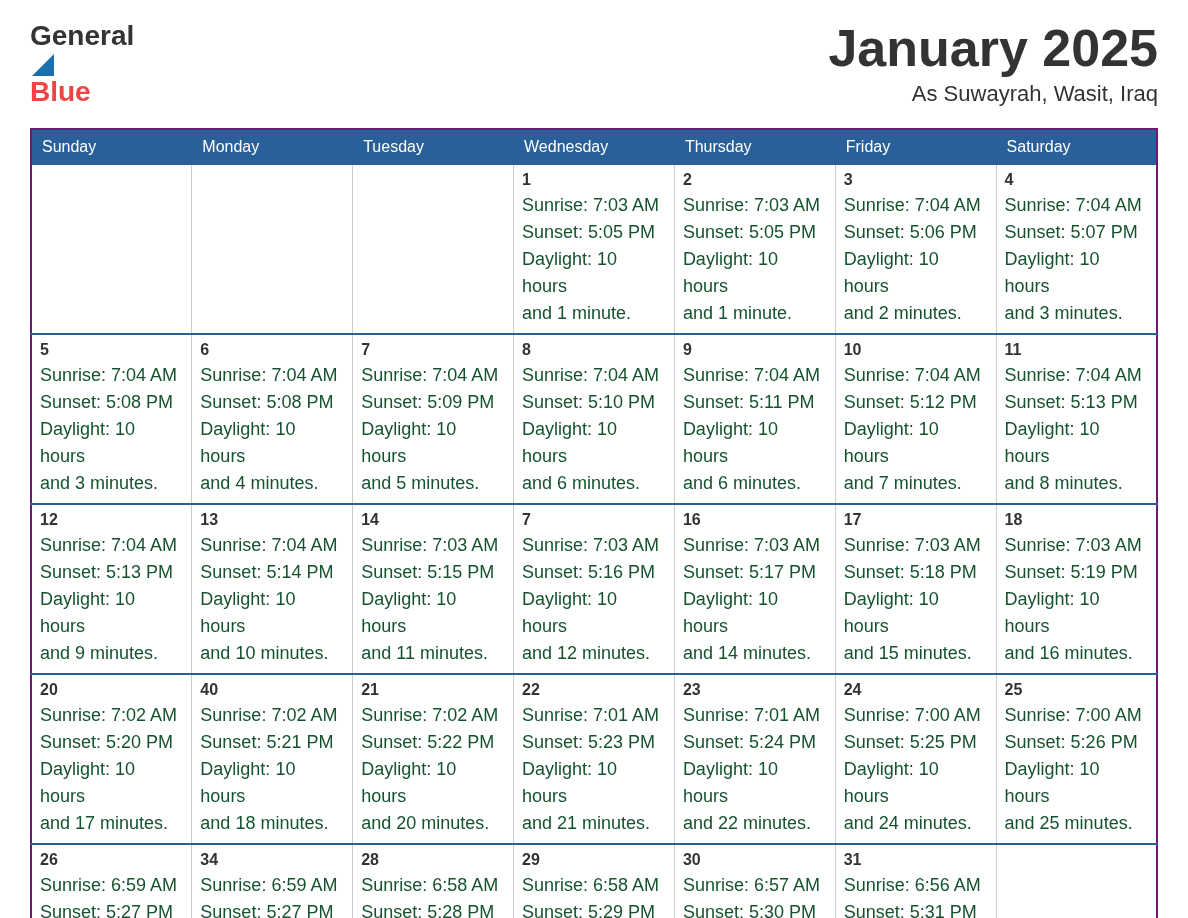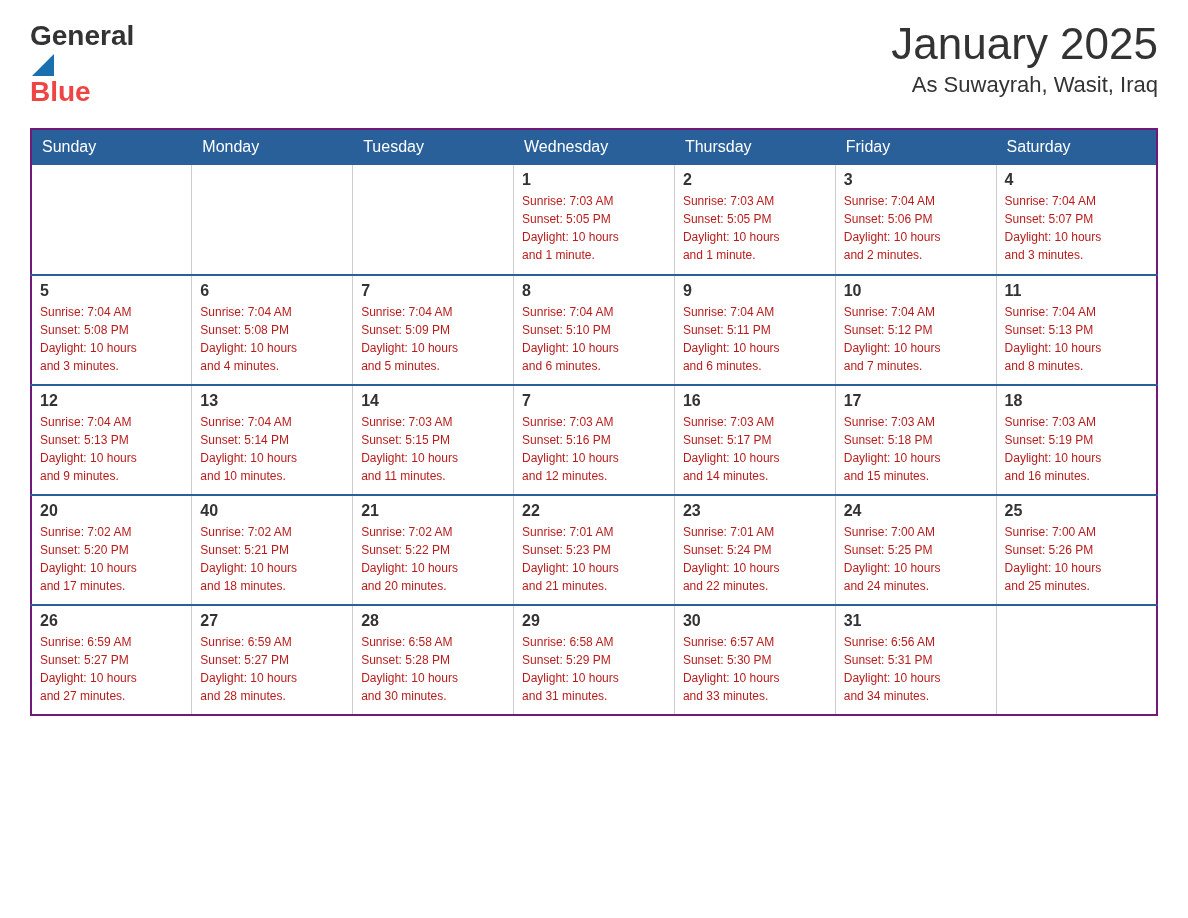--- a/index.html
+++ b/index.html
@@ -33,22 +33,22 @@
     .logo-line2 {
       font-size: 28px;
       font-weight: bold;
       color: #ef4444;
       margin-left: 0;
     }
     .title-section {
       text-align: right;
     }
     .month-title {
-      font-size: 44px;
-      font-weight: normal;
+      font-size: 52px;
+      font-weight: bold;
       color: #333;
       line-height: 1.1;
     }
     .location-title {
       font-size: 22px;
       color: #333;
       margin-top: 4px;
     }
     .calendar {
       width: 100%;
@@ -75,22 +75,22 @@
       background: #fff;
     }
     .day-number {
       font-size: 16px;
       font-weight: bold;
       color: #333;
       margin-bottom: 3px;
       display: block;
     }
     .day-info {
-      font-size: 12px;
-      color: #b91c1c;
+      font-size: 18px;
+      color: #14532d;
       line-height: 1.5;
     }
     .empty-cell {
       background: #f9f9f9;
     }
     .row-border td {
       border-top: 2px solid #2a6099;
     }
   </style>
 </head>
@@ -235,21 +235,21 @@
           <span class="day-number">25</span>
           <div class="day-info">Sunrise: 7:00 AM<br>Sunset: 5:26 PM<br>Daylight: 10 hours<br>and 25 minutes.</div>
         </td>
       </tr>
       <tr class="row-border">
         <td>
           <span class="day-number">26</span>
           <div class="day-info">Sunrise: 6:59 AM<br>Sunset: 5:27 PM<br>Daylight: 10 hours<br>and 27 minutes.</div>
         </td>
         <td>
-          <span class="day-number">27</span>
+          <span class="day-number">34</span>
           <div class="day-info">Sunrise: 6:59 AM<br>Sunset: 5:27 PM<br>Daylight: 10 hours<br>and 28 minutes.</div>
         </td>
         <td>
           <span class="day-number">28</span>
           <div class="day-info">Sunrise: 6:58 AM<br>Sunset: 5:28 PM<br>Daylight: 10 hours<br>and 30 minutes.</div>
         </td>
         <td>
           <span class="day-number">29</span>
           <div class="day-info">Sunrise: 6:58 AM<br>Sunset: 5:29 PM<br>Daylight: 10 hours<br>and 31 minutes.</div>
         </td>

